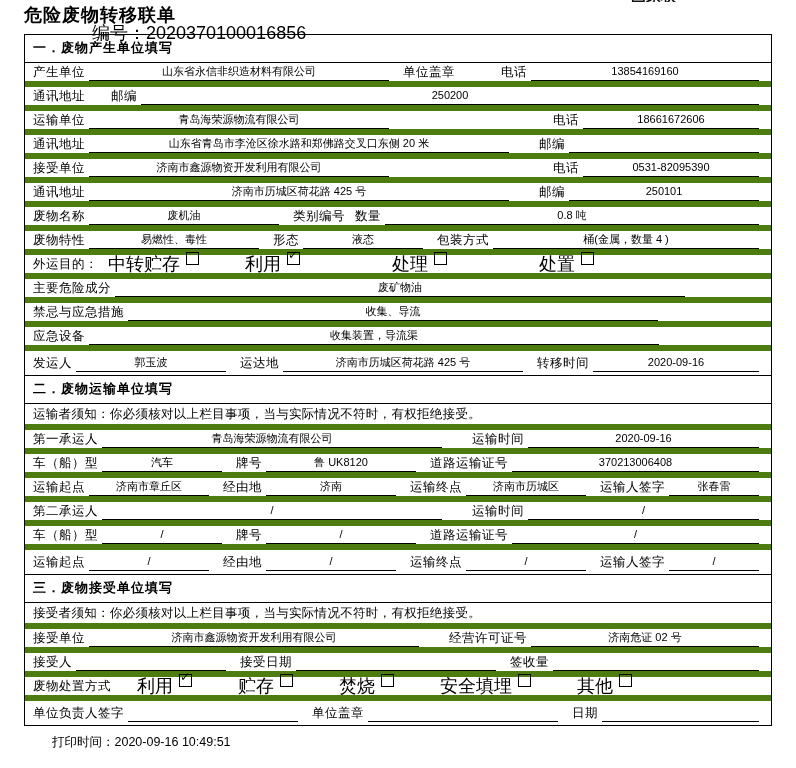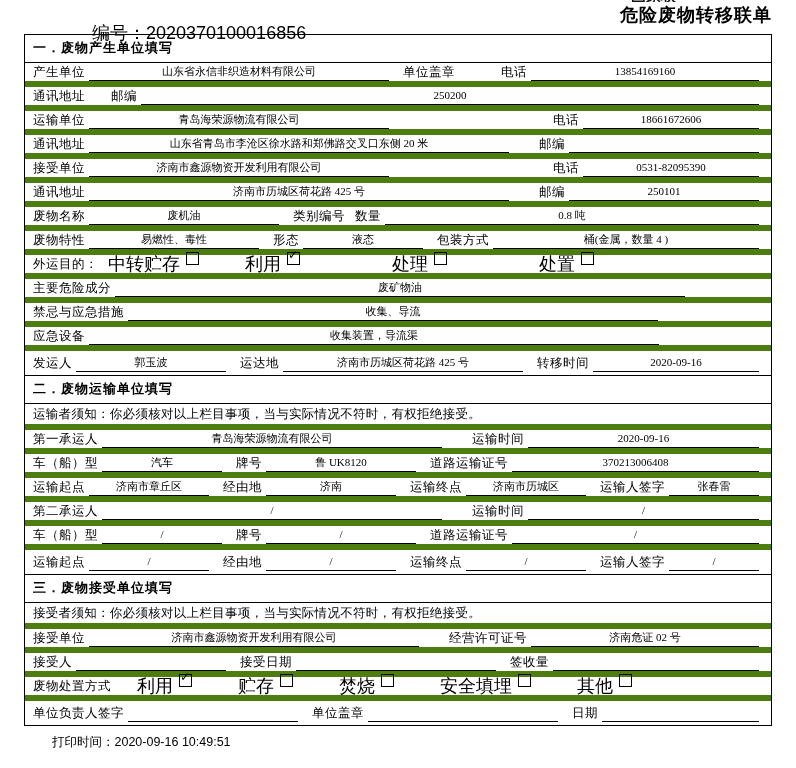--- a/index.html
+++ b/index.html
@@ -34,42 +34,41 @@
     top: 21px;
     font-size: 18px;
     white-space: nowrap;
     margin-left: 40px;
   }
   .doc-title {
     position: absolute;
     left: 0;
     right: 0;
     top: 3px;
-    text-align: right;
+    text-align: left;
     font-size: 18px;
     font-weight: bold;
     letter-spacing: 1px;
   }
   .corner-mark {
     position: absolute;
     right: 96px;
     top: -10px;
     font-size: 15px;
     font-weight: bold;
     color: #111;
     overflow: hidden;
     height: 12px;
     line-height: 12px;
   }
   
   .frame {
     border: 1px solid #000;
     width: 100%;
     box-sizing: border-box;
-    font-family: Liberation Serif, serif;
   }
   .section-head {
     border-bottom: 1px solid #000;
     padding: 4px 8px 5px 8px;
     font-weight: bold;
     font-size: 13px;
     letter-spacing: 1px;
   }
   .row {
     border-bottom: 6px solid #4d7c0f;

